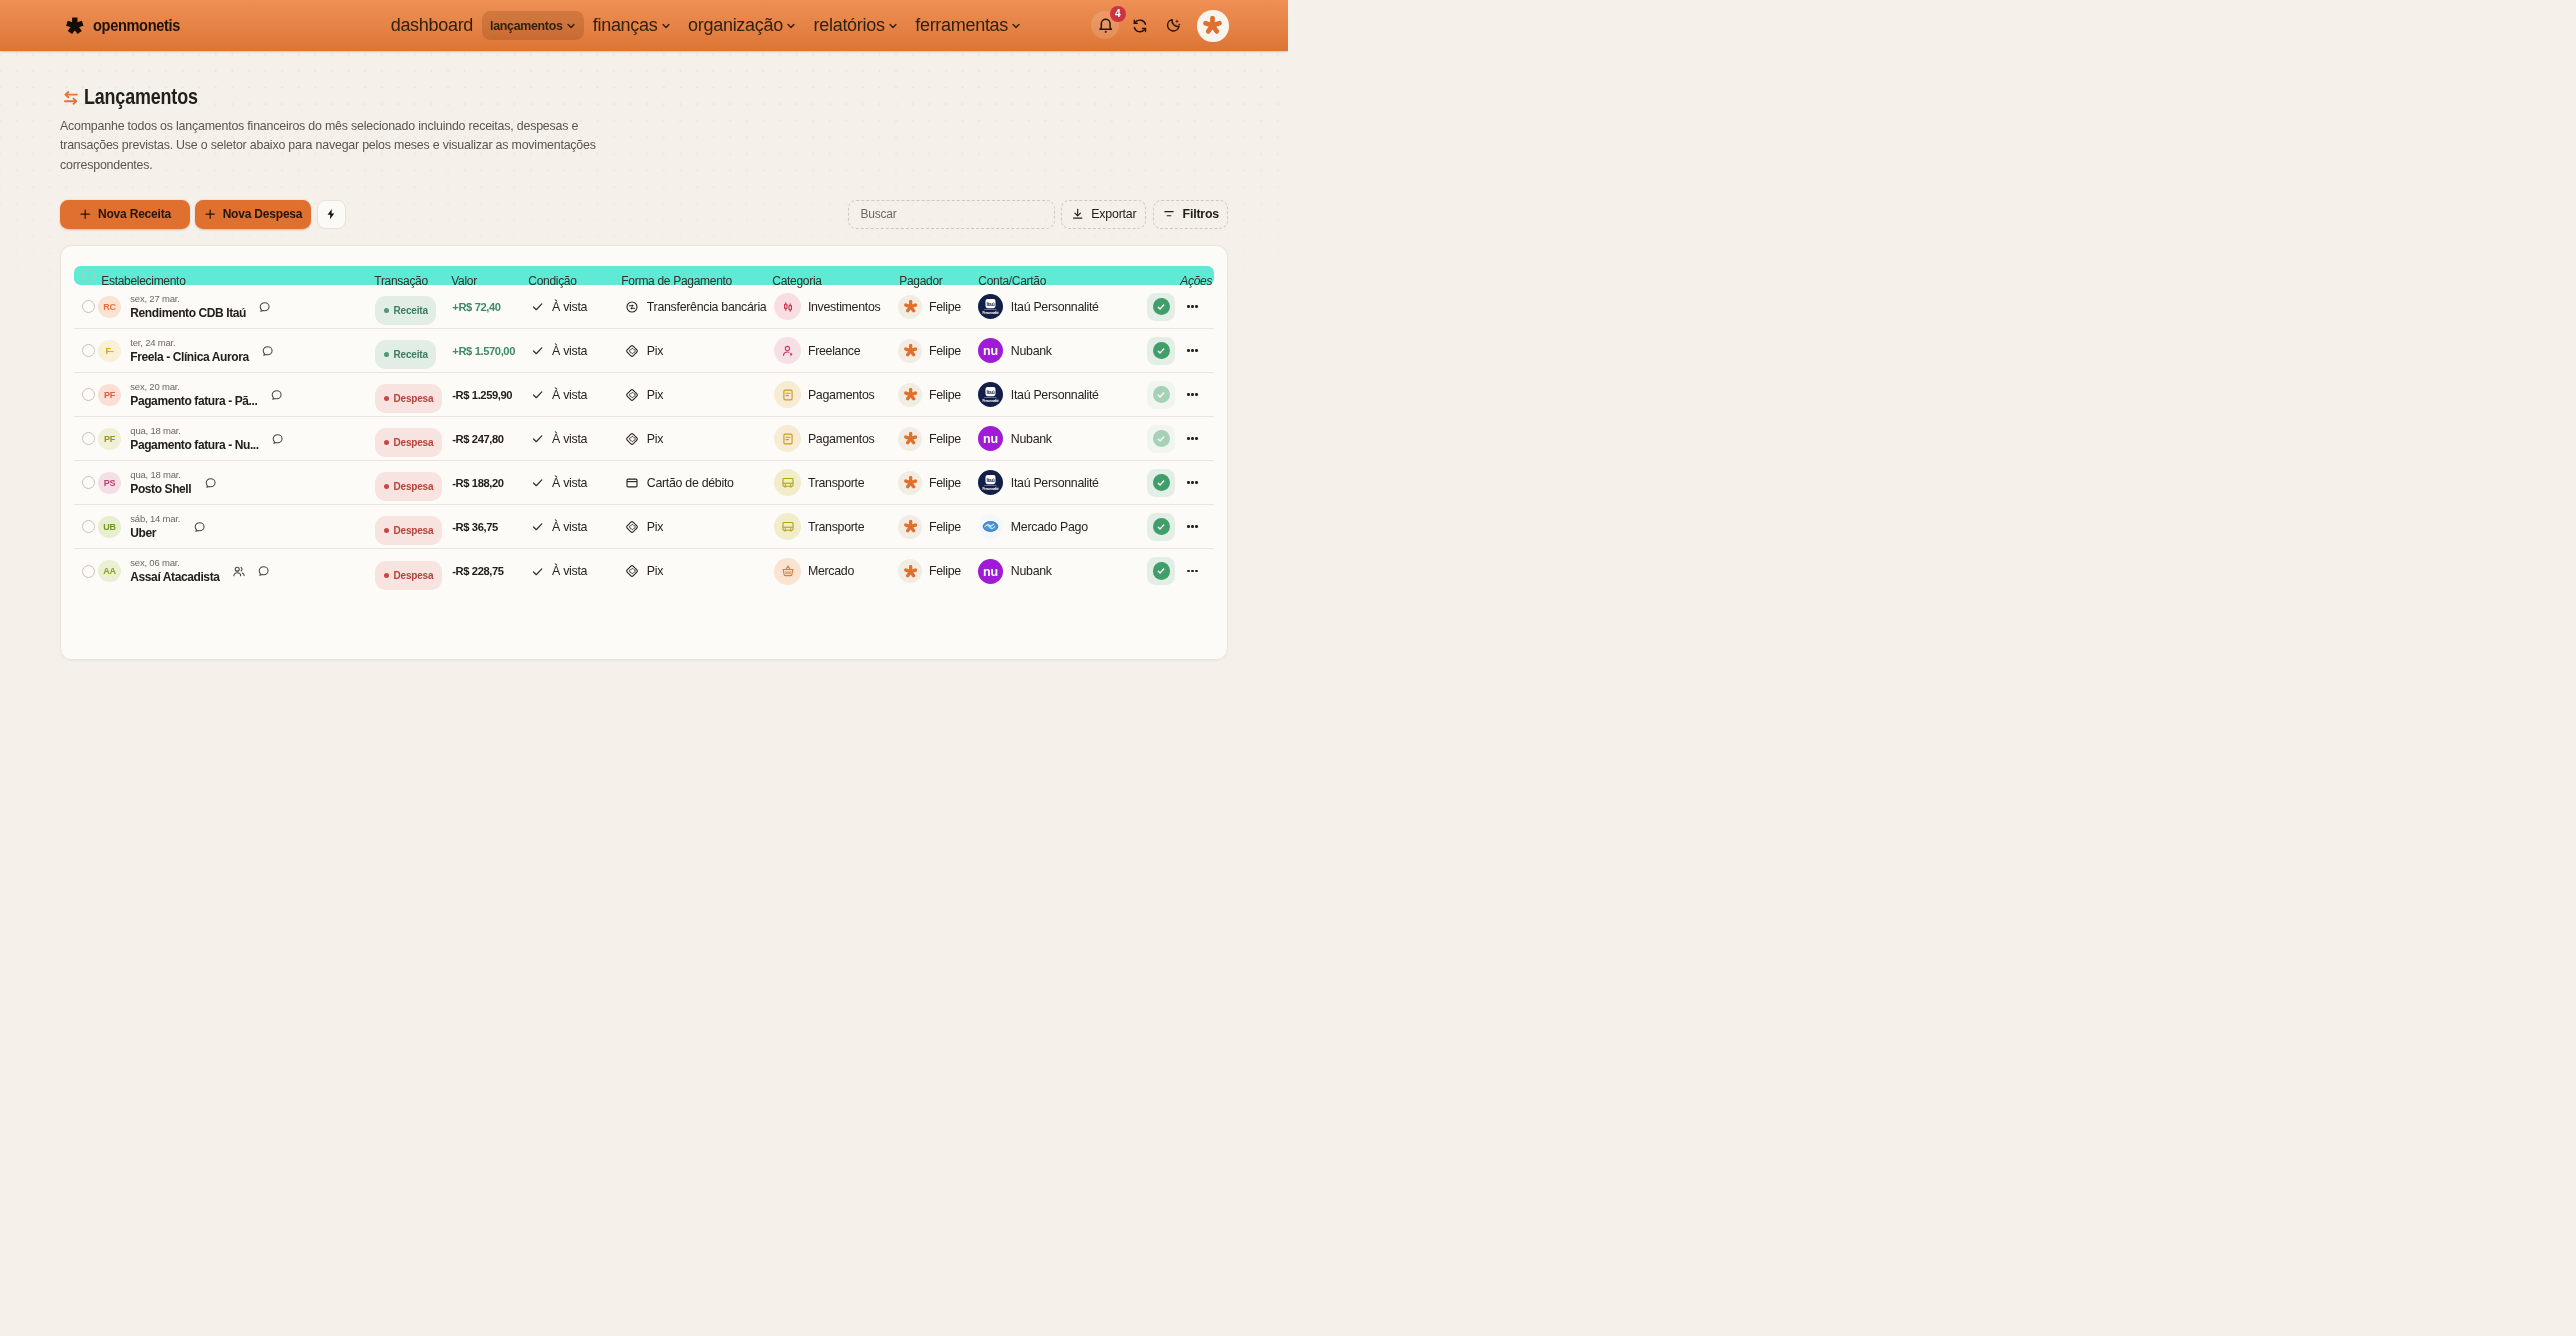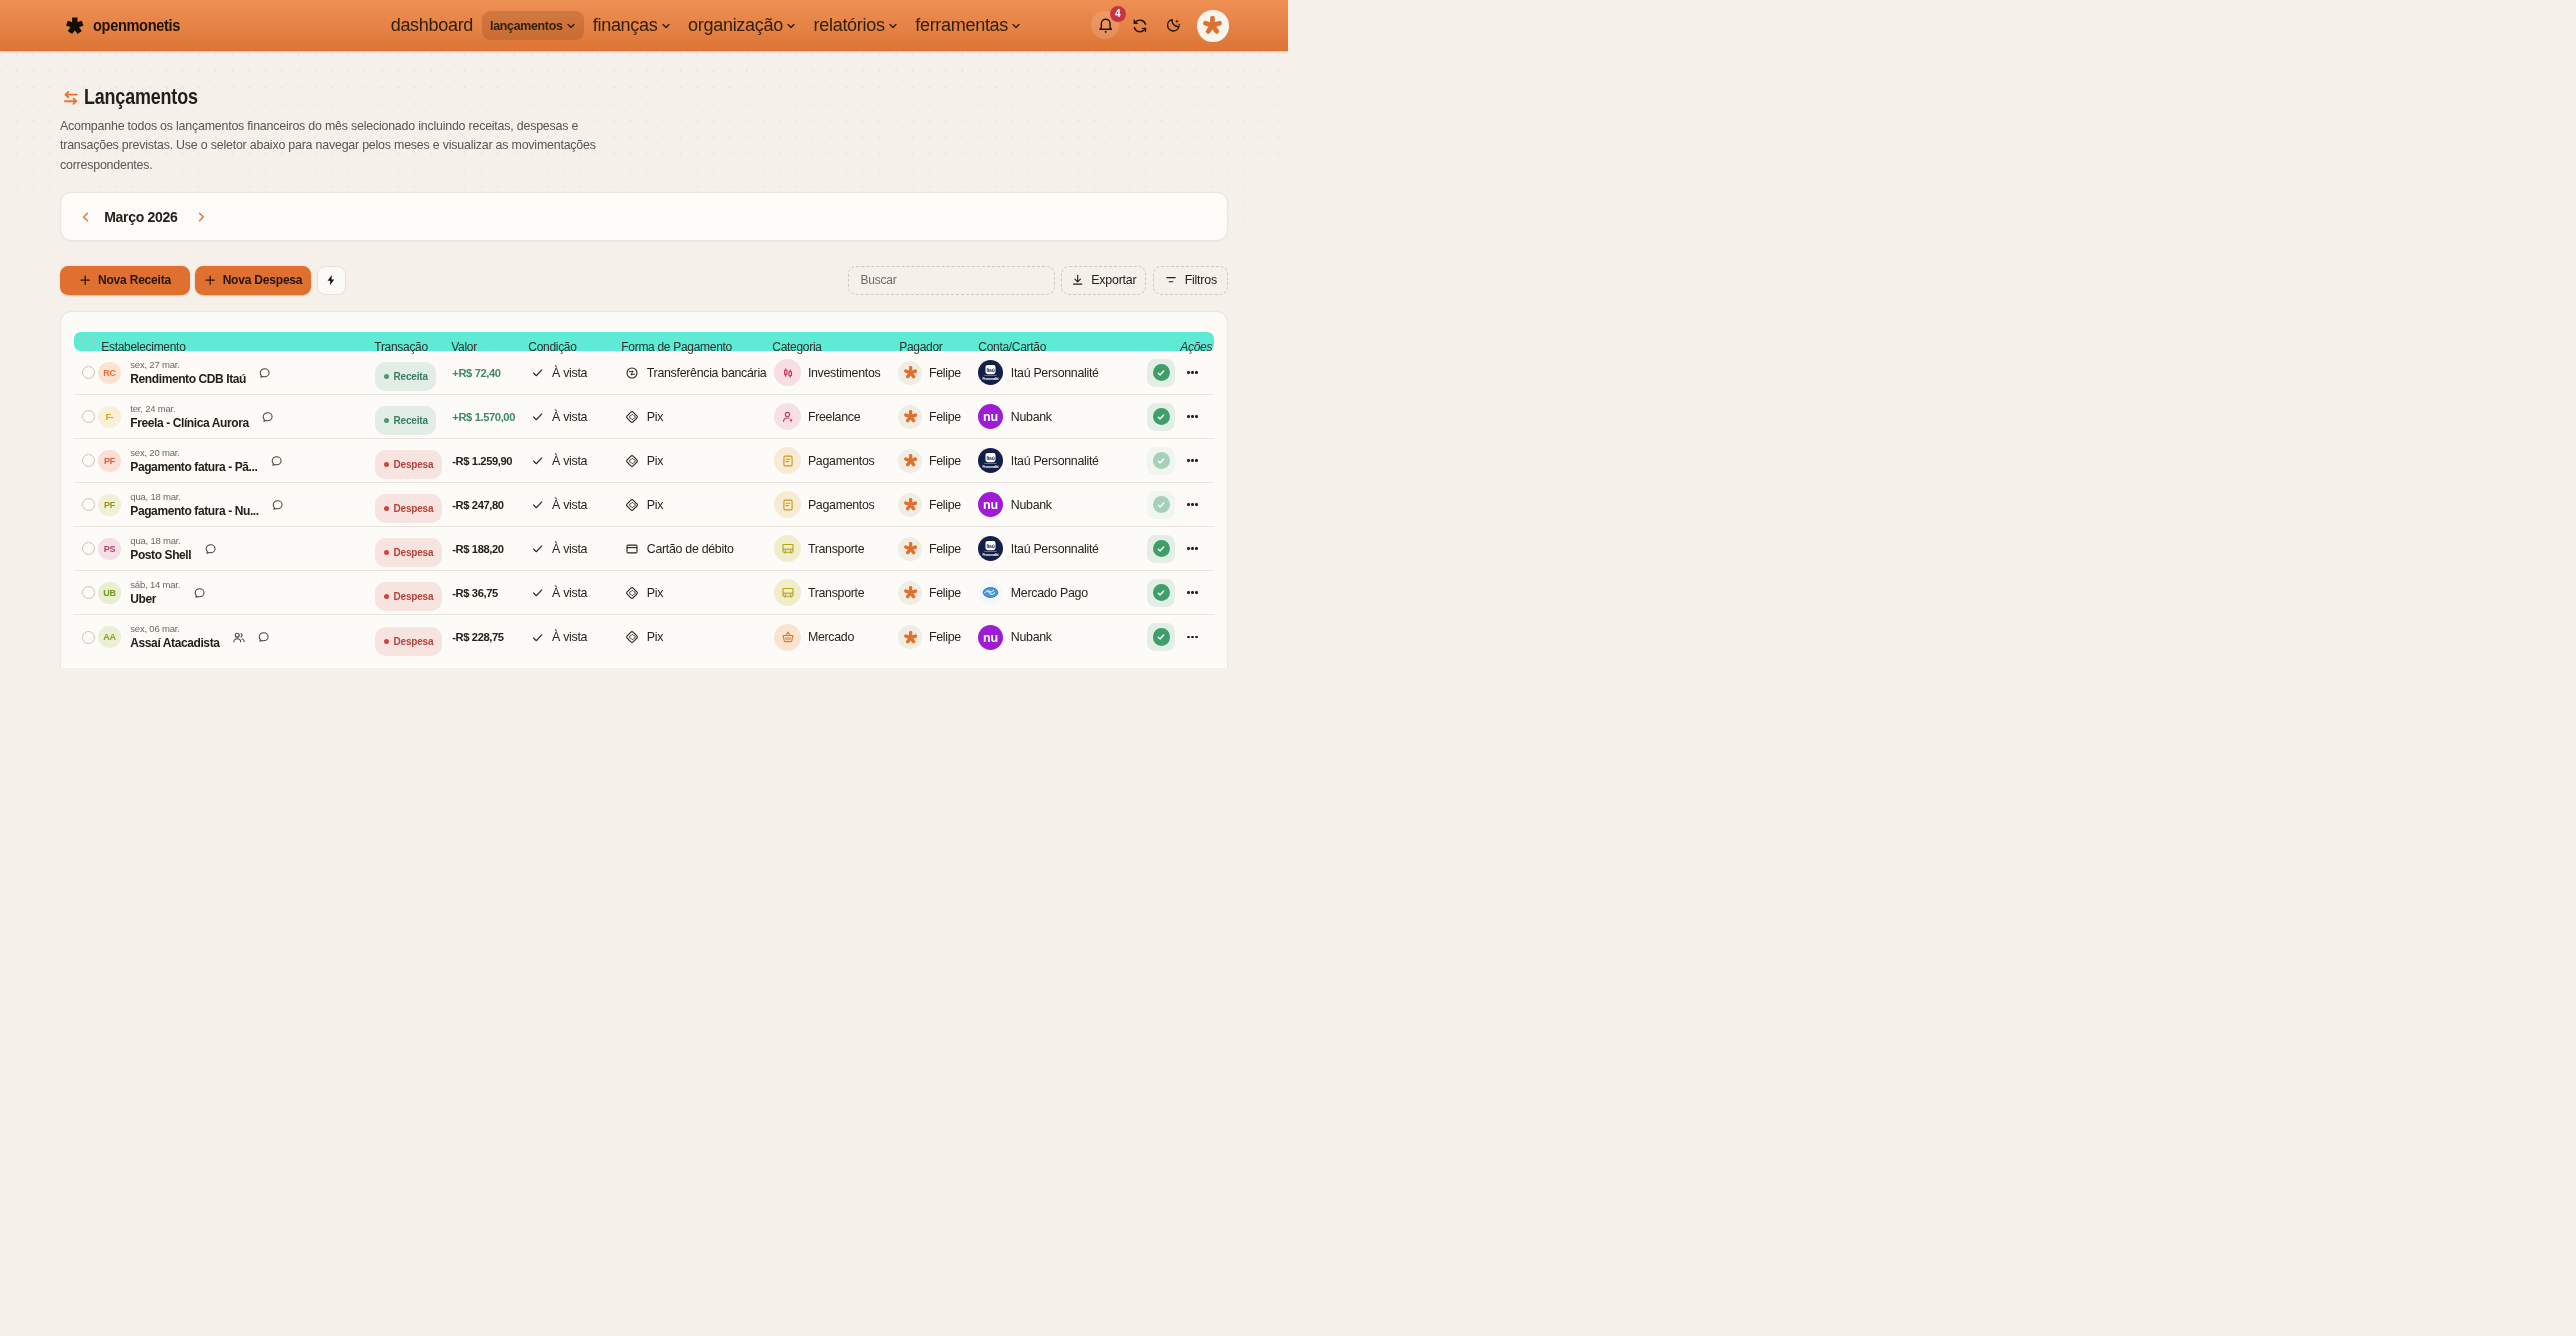--- a/index.html
+++ b/index.html
@@ -38,21 +38,21 @@
   .actions { margin-top:24.5px; height:29px; display:flex; align-items:center; }
   .btn { display:flex; align-items:center; justify-content:center; gap:6.6px; height:29px; border-radius:8.3px; font-size:12px; letter-spacing:-0.2px; font-weight:600; color:#27150a; }
   .btn.orange { background:#e0702f; box-shadow:0 0.8px 1.7px rgba(120,50,10,.25); }
   .btn.orange.r1 { width:130px; }
   .btn.orange.r2 { width:116px; margin-left:5px; }
   .btn.bolt { width:29px; background:#fcfaf6; border:0.8px solid #e7e1d7; margin-left:5.8px; }
   .spacer { flex:1; }
   .search { width:207px; height:29px; border:1.2px dashed #cfc8bc; border-radius:8.3px; display:flex; align-items:center; padding-left:11.6px; color:#6e6a61; font-size:12px; letter-spacing:-0.2px; margin-right:6.6px; }
   .btn.dash { border:1.2px dashed #cfc8bc; color:#24201a; font-weight:400; font-size:12.4px; }
   .btn.exportar { width:85px; margin-right:6.6px; }
-  .btn.filtros { width:75px; }
+  .btn.filtros { width:75px;font-weight:bold; }
   
   .tcard { margin-top:16.6px; height:415px; background:#fcfbf8; border:0.8px solid #eae5dc; border-radius:11.6px; padding:20px 13.3px 0 13.3px; box-shadow:0 0.8px 1.7px rgba(60,40,20,.04); }
   .thead { position:relative; height:19px; background:#5eead4; border-radius:6.6px; font-size:12px; letter-spacing:-0.3px; color:#34302a; }
   .thead span { position:absolute; top:8.3px; }
   .trow { position:relative; height:44px; border-bottom:0.8px solid #e9e5de; }
   .trow:last-child { border-bottom:none; }
   .cell { position:absolute; top:0; height:100%; display:flex; align-items:center; }
   .chk { position:absolute; left:7.5px; top:50%; margin-top:-6.6px; width:13.3px; height:13.3px; border:1.2px solid #c8c2b8; border-radius:50%; background:transparent; }
   .av { position:absolute; left:24px; top:50%; margin-top:-11.2px; width:22.4px; height:22.4px; border-radius:50%; display:flex; align-items:center; justify-content:center; font-size:9px; letter-spacing:-0.2px; font-weight:700; }
   .estab { position:absolute; left:56px; top:50%; transform:translateY(-50%); display:flex; align-items:center; }
@@ -158,33 +158,20 @@
     <div class="titlerow" style="padding-left:3.3px;">
       <svg width="15.8" height="15.8" viewBox="0 0 24 24" fill="none" stroke="#e2743a" stroke-width="2.9" stroke-linecap="round" stroke-linejoin="round" style="margin-top:1.7px;">
           <path d="M21 7H4"></path>
           <path d="M8 3 4 7l4 4"></path>
           <path d="M3 17h17"></path>
           <path d="m16 13 4 4-4 4"></path>
         </svg>
       <h1>Lançamentos</h1>
     </div>
     <p class="desc">Acompanhe todos os lançamentos financeiros do mês selecionado incluindo receitas, despesas e transações previstas. Use o seletor abaixo para navegar pelos meses e visualizar as movimentações correspondentes.</p>
-    <div class="month">
-      <span class="mbtn l">
-          <svg width="14" height="14" viewBox="0 0 24 24" fill="none" stroke="#e2743a" stroke-width="2.6" stroke-linecap="round" stroke-linejoin="round">
-            <path d="m14.5 5.5-6.5 6.5 6.5 6.5"></path>
-          </svg>
-        </span>
-      <span class="mlabel">Março 2026</span>
-      <span class="mbtn">
-          <svg width="14" height="14" viewBox="0 0 24 24" fill="none" stroke="#e2743a" stroke-width="2.6" stroke-linecap="round" stroke-linejoin="round">
-            <path d="m9.5 5.5 6.5 6.5-6.5 6.5"></path>
-          </svg>
-        </span>
-    </div>
     <div class="actions">
       <div class="btn orange r1"><svg width="12.4" height="12.4" viewBox="0 0 24 24" fill="none" stroke="#27150a" stroke-width="2.4" stroke-linecap="round">
             <path d="M12 4v16M4 12h16"></path>
           </svg>Nova Receita</div>
       <div class="btn orange r2"><svg width="12.4" height="12.4" viewBox="0 0 24 24" fill="none" stroke="#27150a" stroke-width="2.4" stroke-linecap="round">
             <path d="M12 4v16M4 12h16"></path>
           </svg>Nova Despesa</div>
       <div class="btn bolt">
           <svg width="12.4" height="12.4" viewBox="0 0 24 24">
             <path d="M13.2 2 5 13.2h5.2L9.6 22l8.3-11.2h-5.3z" fill="#16120b"></path>

